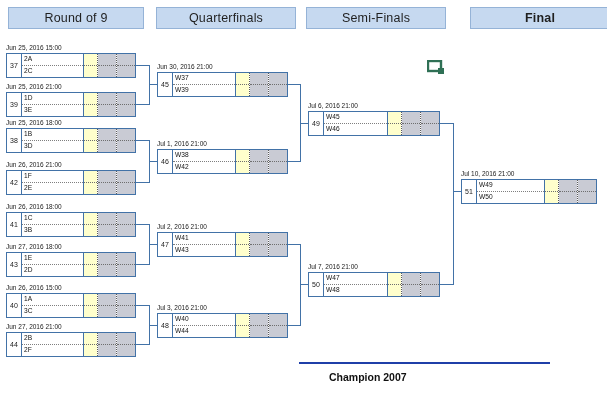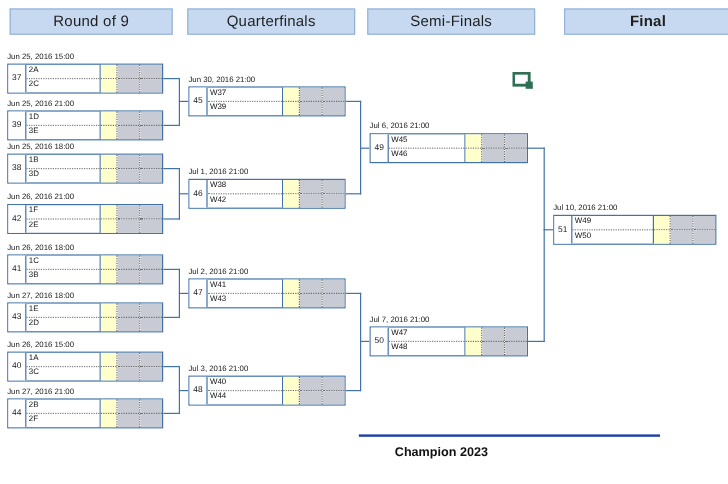--- a/index.html
+++ b/index.html
@@ -531,13 +531,13 @@
 </div>
 
 <div class="green-handle" style="left:427px; top:60px;">
   <svg width="20" height="18" viewBox="0 0 20 18" xmlns="http://www.w3.org/2000/svg" aria-hidden="true">
     <rect x="1" y="1" width="13" height="10" fill="none" stroke="#2f7055" stroke-width="2.4"></rect>
     <rect x="11" y="8" width="6" height="6" fill="#2f7055"></rect>
   </svg>
 </div>
 
 <div class="champion-rule" style="left:299px; top:362px; width:251px;"></div>
-<div class="champion-label" style="left:329px; top:371px;">Champion 2023</div>
+<div class="champion-label" style="left:329px; top:371px;">Champion 2007</div>
 
 </body></html>

